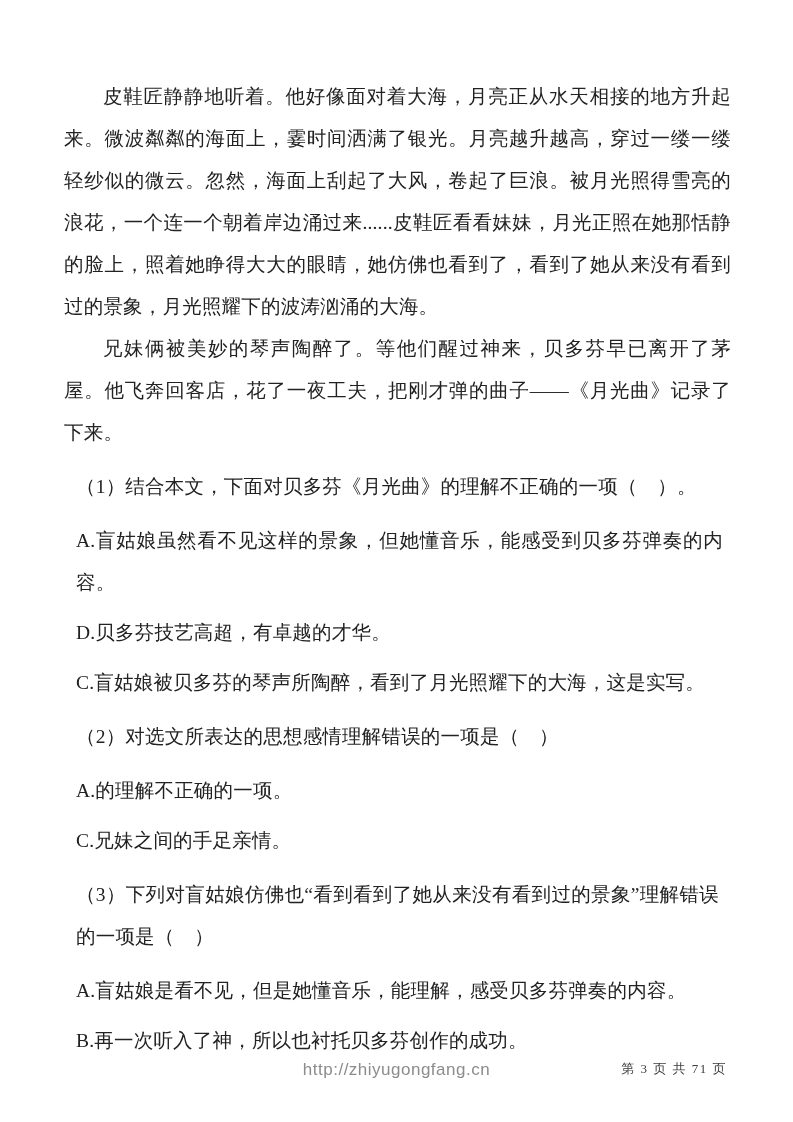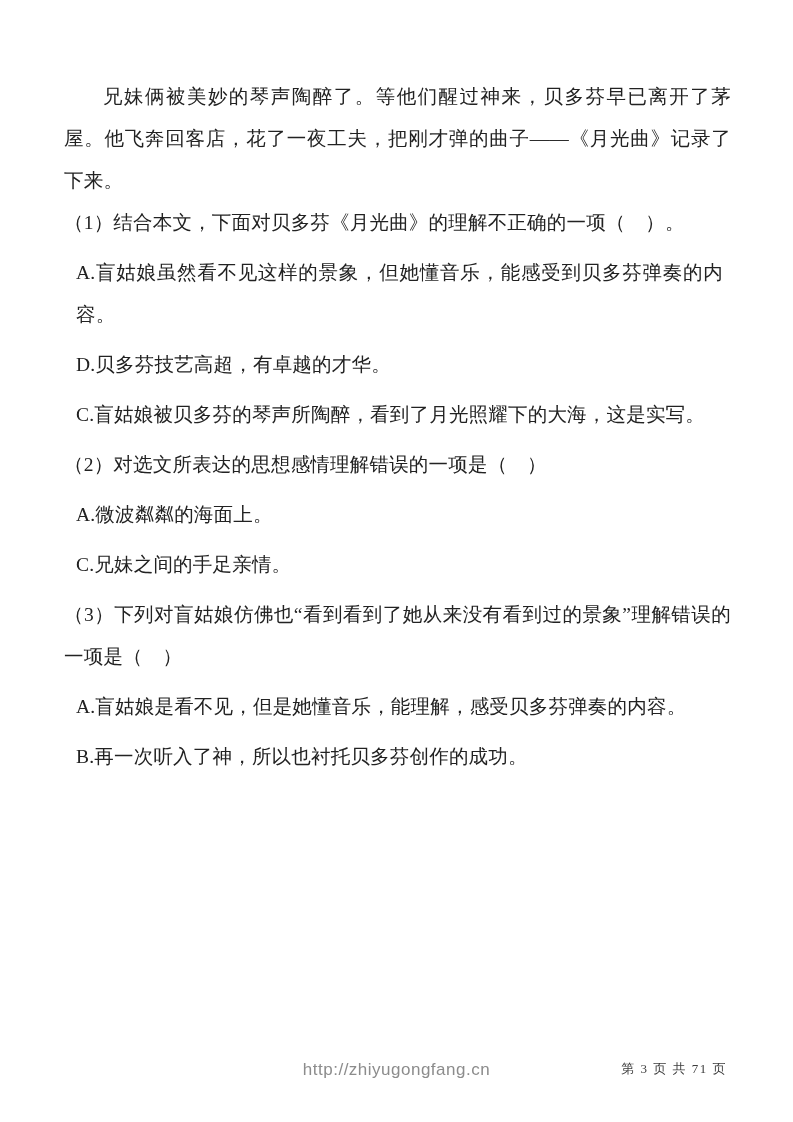--- a/index.html
+++ b/index.html
@@ -24,21 +24,21 @@
     font-size: 19.5px;
     line-height: 42px;
     text-align: justify;
     letter-spacing: 0.2px;
   }
   .para {
     margin: 0;
     text-indent: 2em;
   }
   .stem {
-    margin: 0;
+    margin: 12px;
   }
   .option {
     margin: 8px;
     padding-left: 4px;
   }
   .footer-url {
     position: absolute;
     left: 0;
     right: 0;
     top: 1060px;
@@ -57,29 +57,30 @@
     color: #3d3d3d;
     letter-spacing: 1.5px;
   }
 </style>
 </head>
 <body>
 
 <div class="page">
   <div class="content">
 
+    <p class="para">皮鞋匠静静地听着。他好像面对着大海，月亮正从水天相接的地方升起来。微波粼粼的海面上，霎时间洒满了银光。月亮越升越高，穿过一缕一缕轻纱似的微云。忽然，海面上刮起了大风，卷起了巨浪。被月光照得雪亮的浪花，一个连一个朝着岸边涌过来......皮鞋匠看看妹妹，月光正照在她那恬静的脸上，照着她睁得大大的眼睛，她仿佛也看到了，看到了她从来没有看到过的景象，月光照耀下的波涛汹涌的大海。</p>
     <p class="para">兄妹俩被美妙的琴声陶醉了。等他们醒过神来，贝多芬早已离开了茅屋。他飞奔回客店，花了一夜工夫，把刚才弹的曲子——《月光曲》记录了下来。</p>
 
     <p class="stem">（1）结合本文，下面对贝多芬《月光曲》的理解不正确的一项（　）。</p>
     <p class="option">A.盲姑娘虽然看不见这样的景象，但她懂音乐，能感受到贝多芬弹奏的内容。</p>
     <p class="option">D.贝多芬技艺高超，有卓越的才华。</p>
     <p class="option">C.盲姑娘被贝多芬的琴声所陶醉，看到了月光照耀下的大海，这是实写。</p>
 
     <p class="stem">（2）对选文所表达的思想感情理解错误的一项是（　）</p>
-    <p class="option">A.微波粼粼的海面上。</p>
+    <p class="option">A.的理解不正确的一项。</p>
     <p class="option">C.兄妹之间的手足亲情。</p>
 
     <p class="stem">（3）下列对盲姑娘仿佛也“看到看到了她从来没有看到过的景象”理解错误的一项是（　）</p>
     <p class="option">A.盲姑娘是看不见，但是她懂音乐，能理解，感受贝多芬弹奏的内容。</p>
     <p class="option">B.再一次听入了神，所以也衬托贝多芬创作的成功。</p>
 
   </div>
 
   <div class="footer-url">http://zhiyugongfang.cn</div>
   <div class="footer-page">第 3 页 共 71 页</div>

